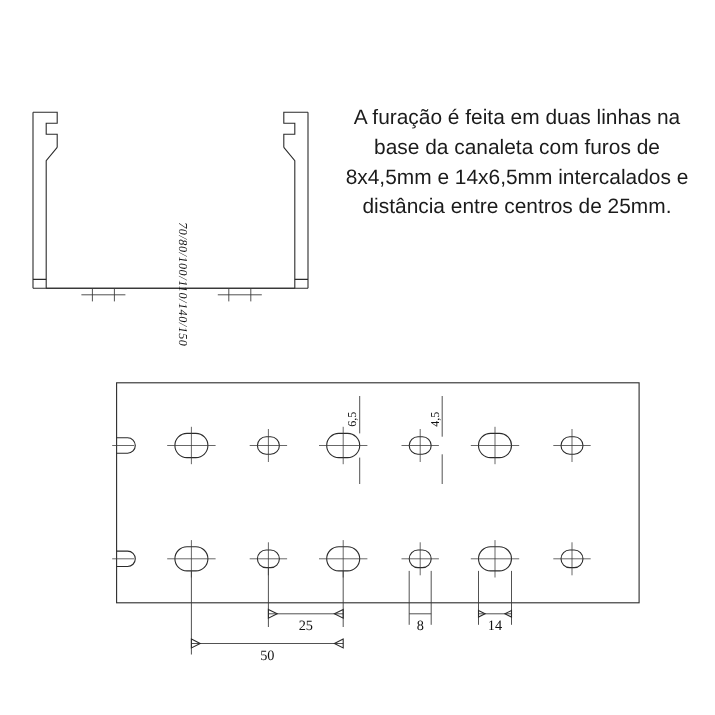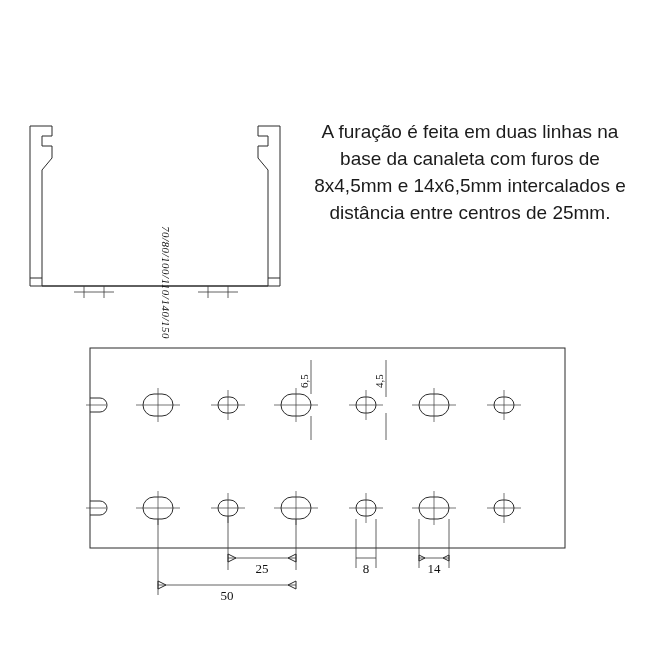--- a/index.html
+++ b/index.html
@@ -21,21 +21,20 @@
     width: 650px;
     height: 650px;
   }
   
   .top-section {
     position: absolute;
     left: 0;
     top: 0;
     width: 650px;
     height: 320px;
-    margin-top: 24px;
   }
   .profile-drawing {
     position: absolute;
     left: 12px;
     top: 90px;
     width: 300px;
     height: 200px;
   }
   .profile-drawing svg {
     display: block;
@@ -60,21 +59,21 @@
     width: 330px;
     text-align: center;
     font-size: 19px;
     line-height: 1.42;
     color: #1b1b1b;
     font-family: "Liberation Sans", sans-serif;
   }
   
   .plate-section {
     position: absolute;
-    left: 0;
+    left: 16px;
     top: 330px;
     width: 572px;
     height: 320px;
     text-align: center;
   }
   .plate-section svg {
     display: block;
   }
   .dim-text {
     font-family: "Liberation Serif", serif;

